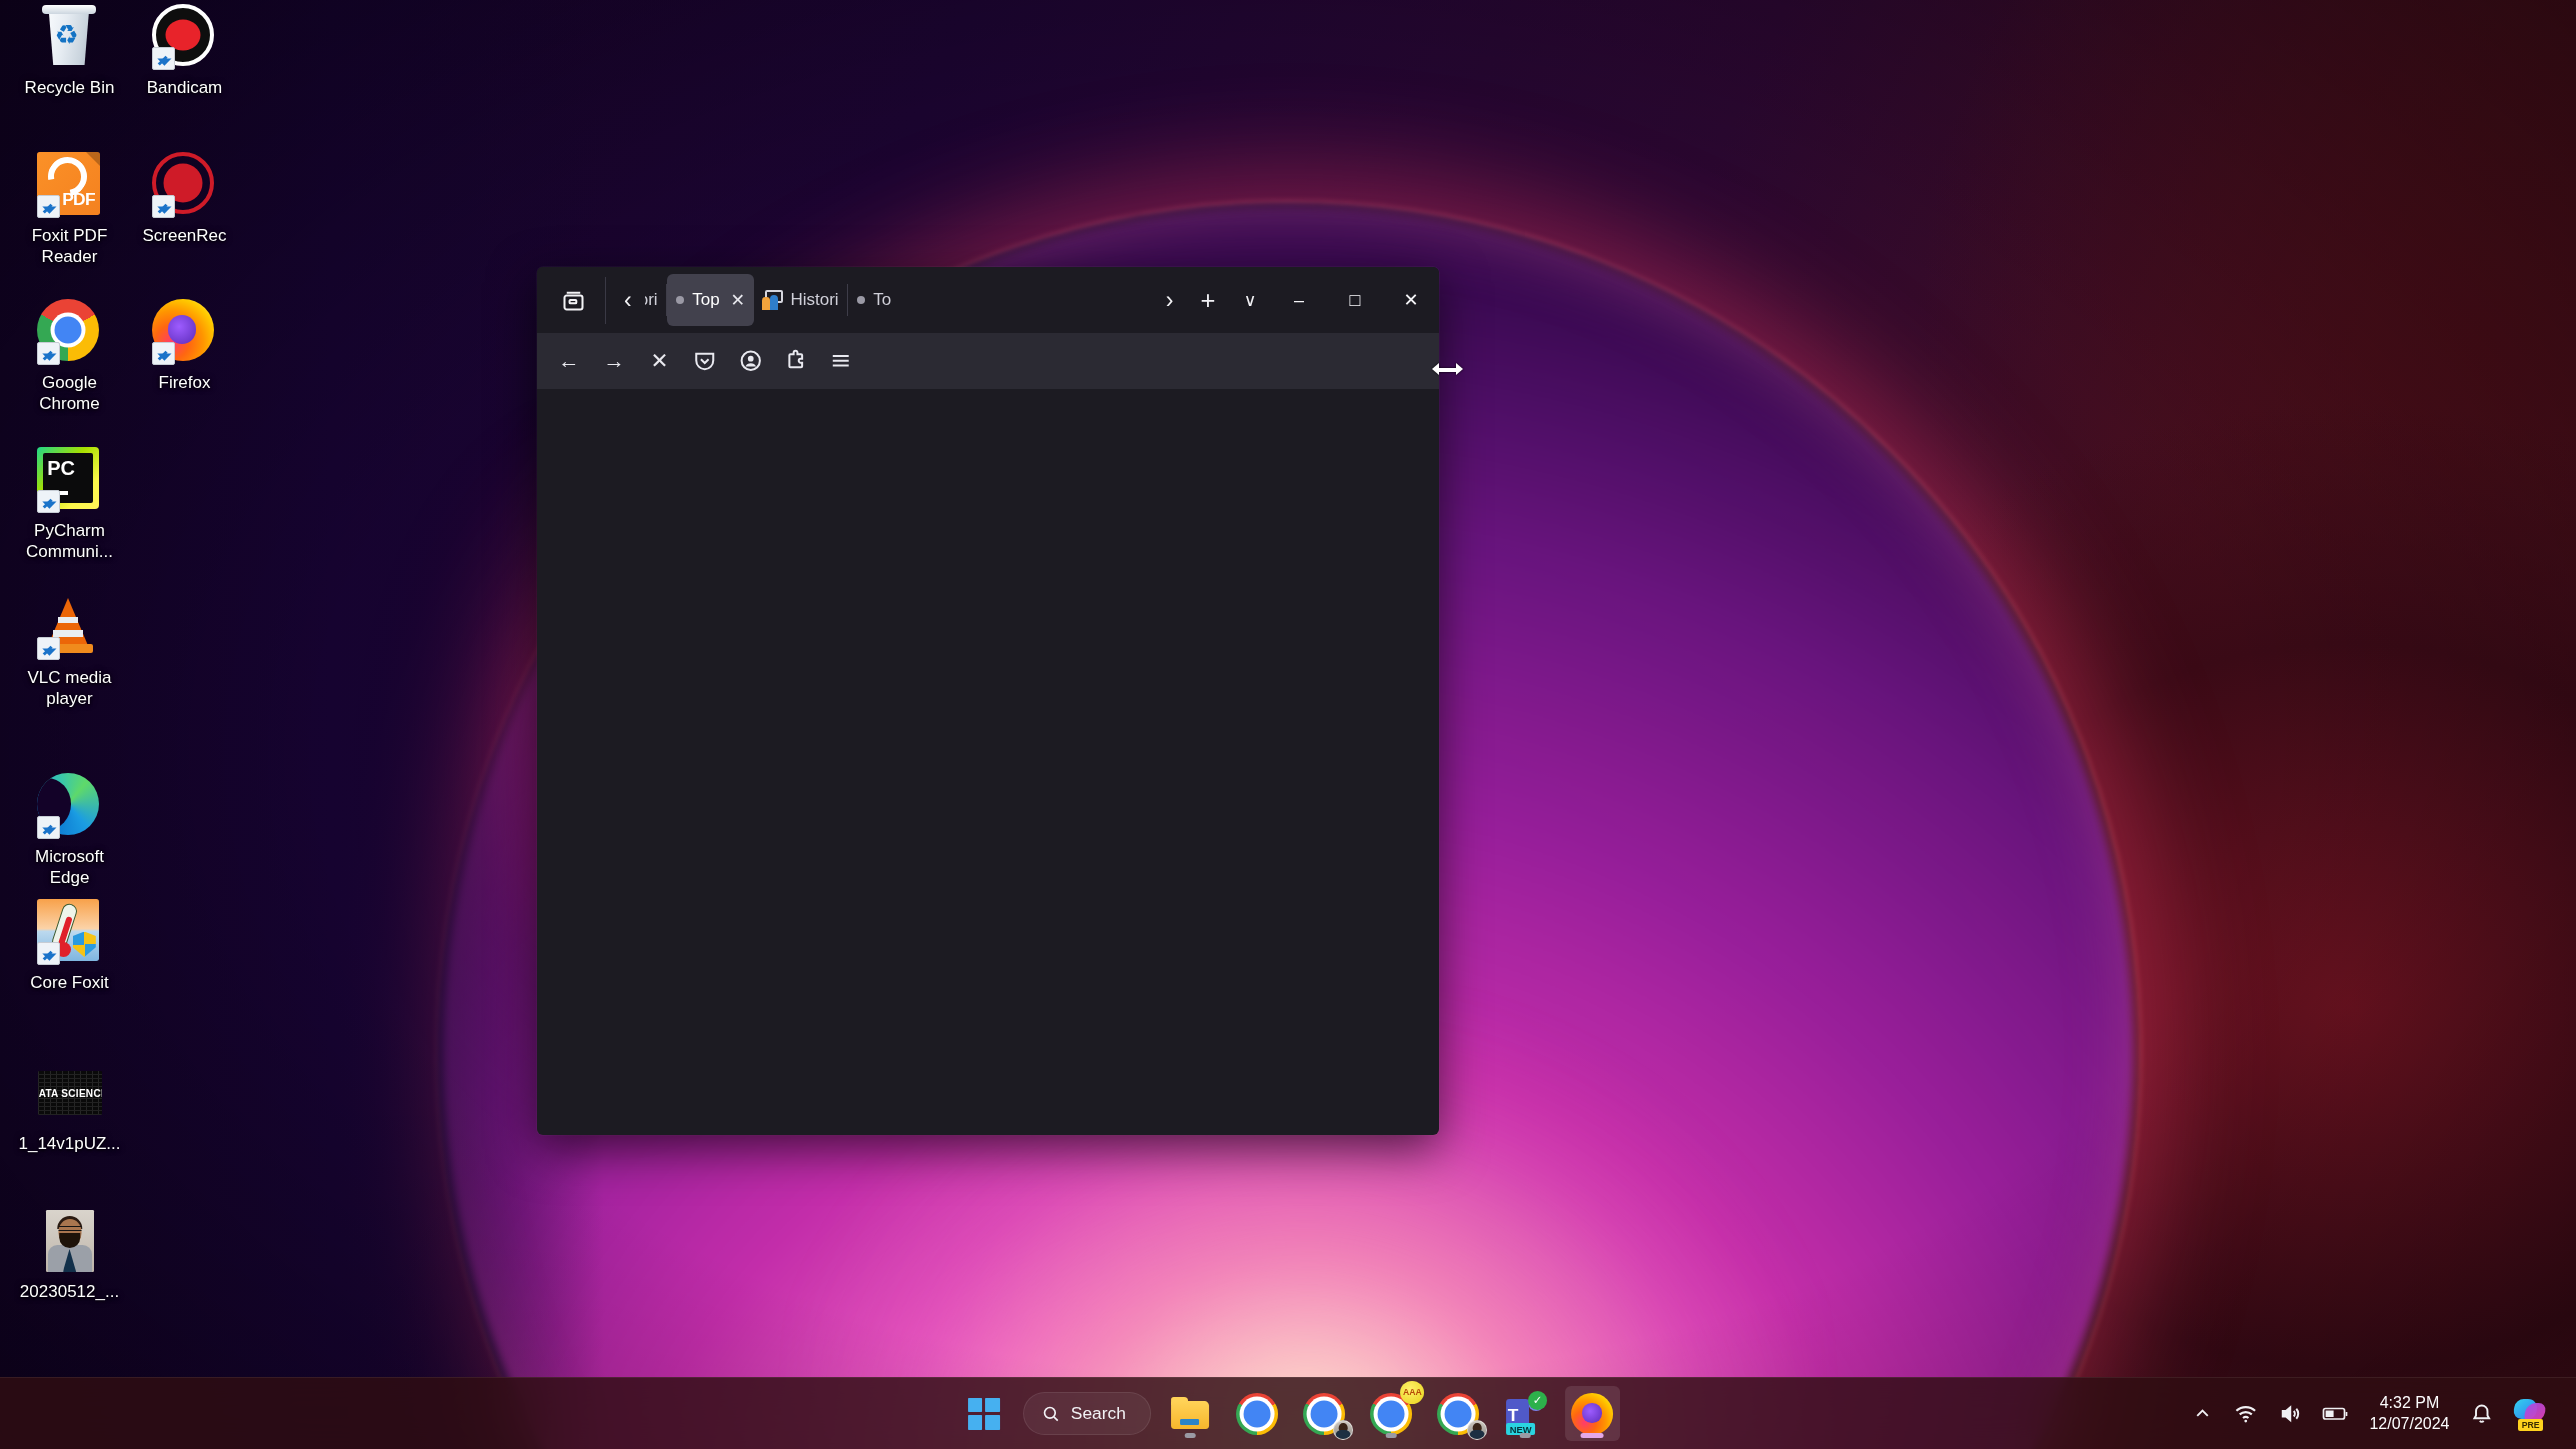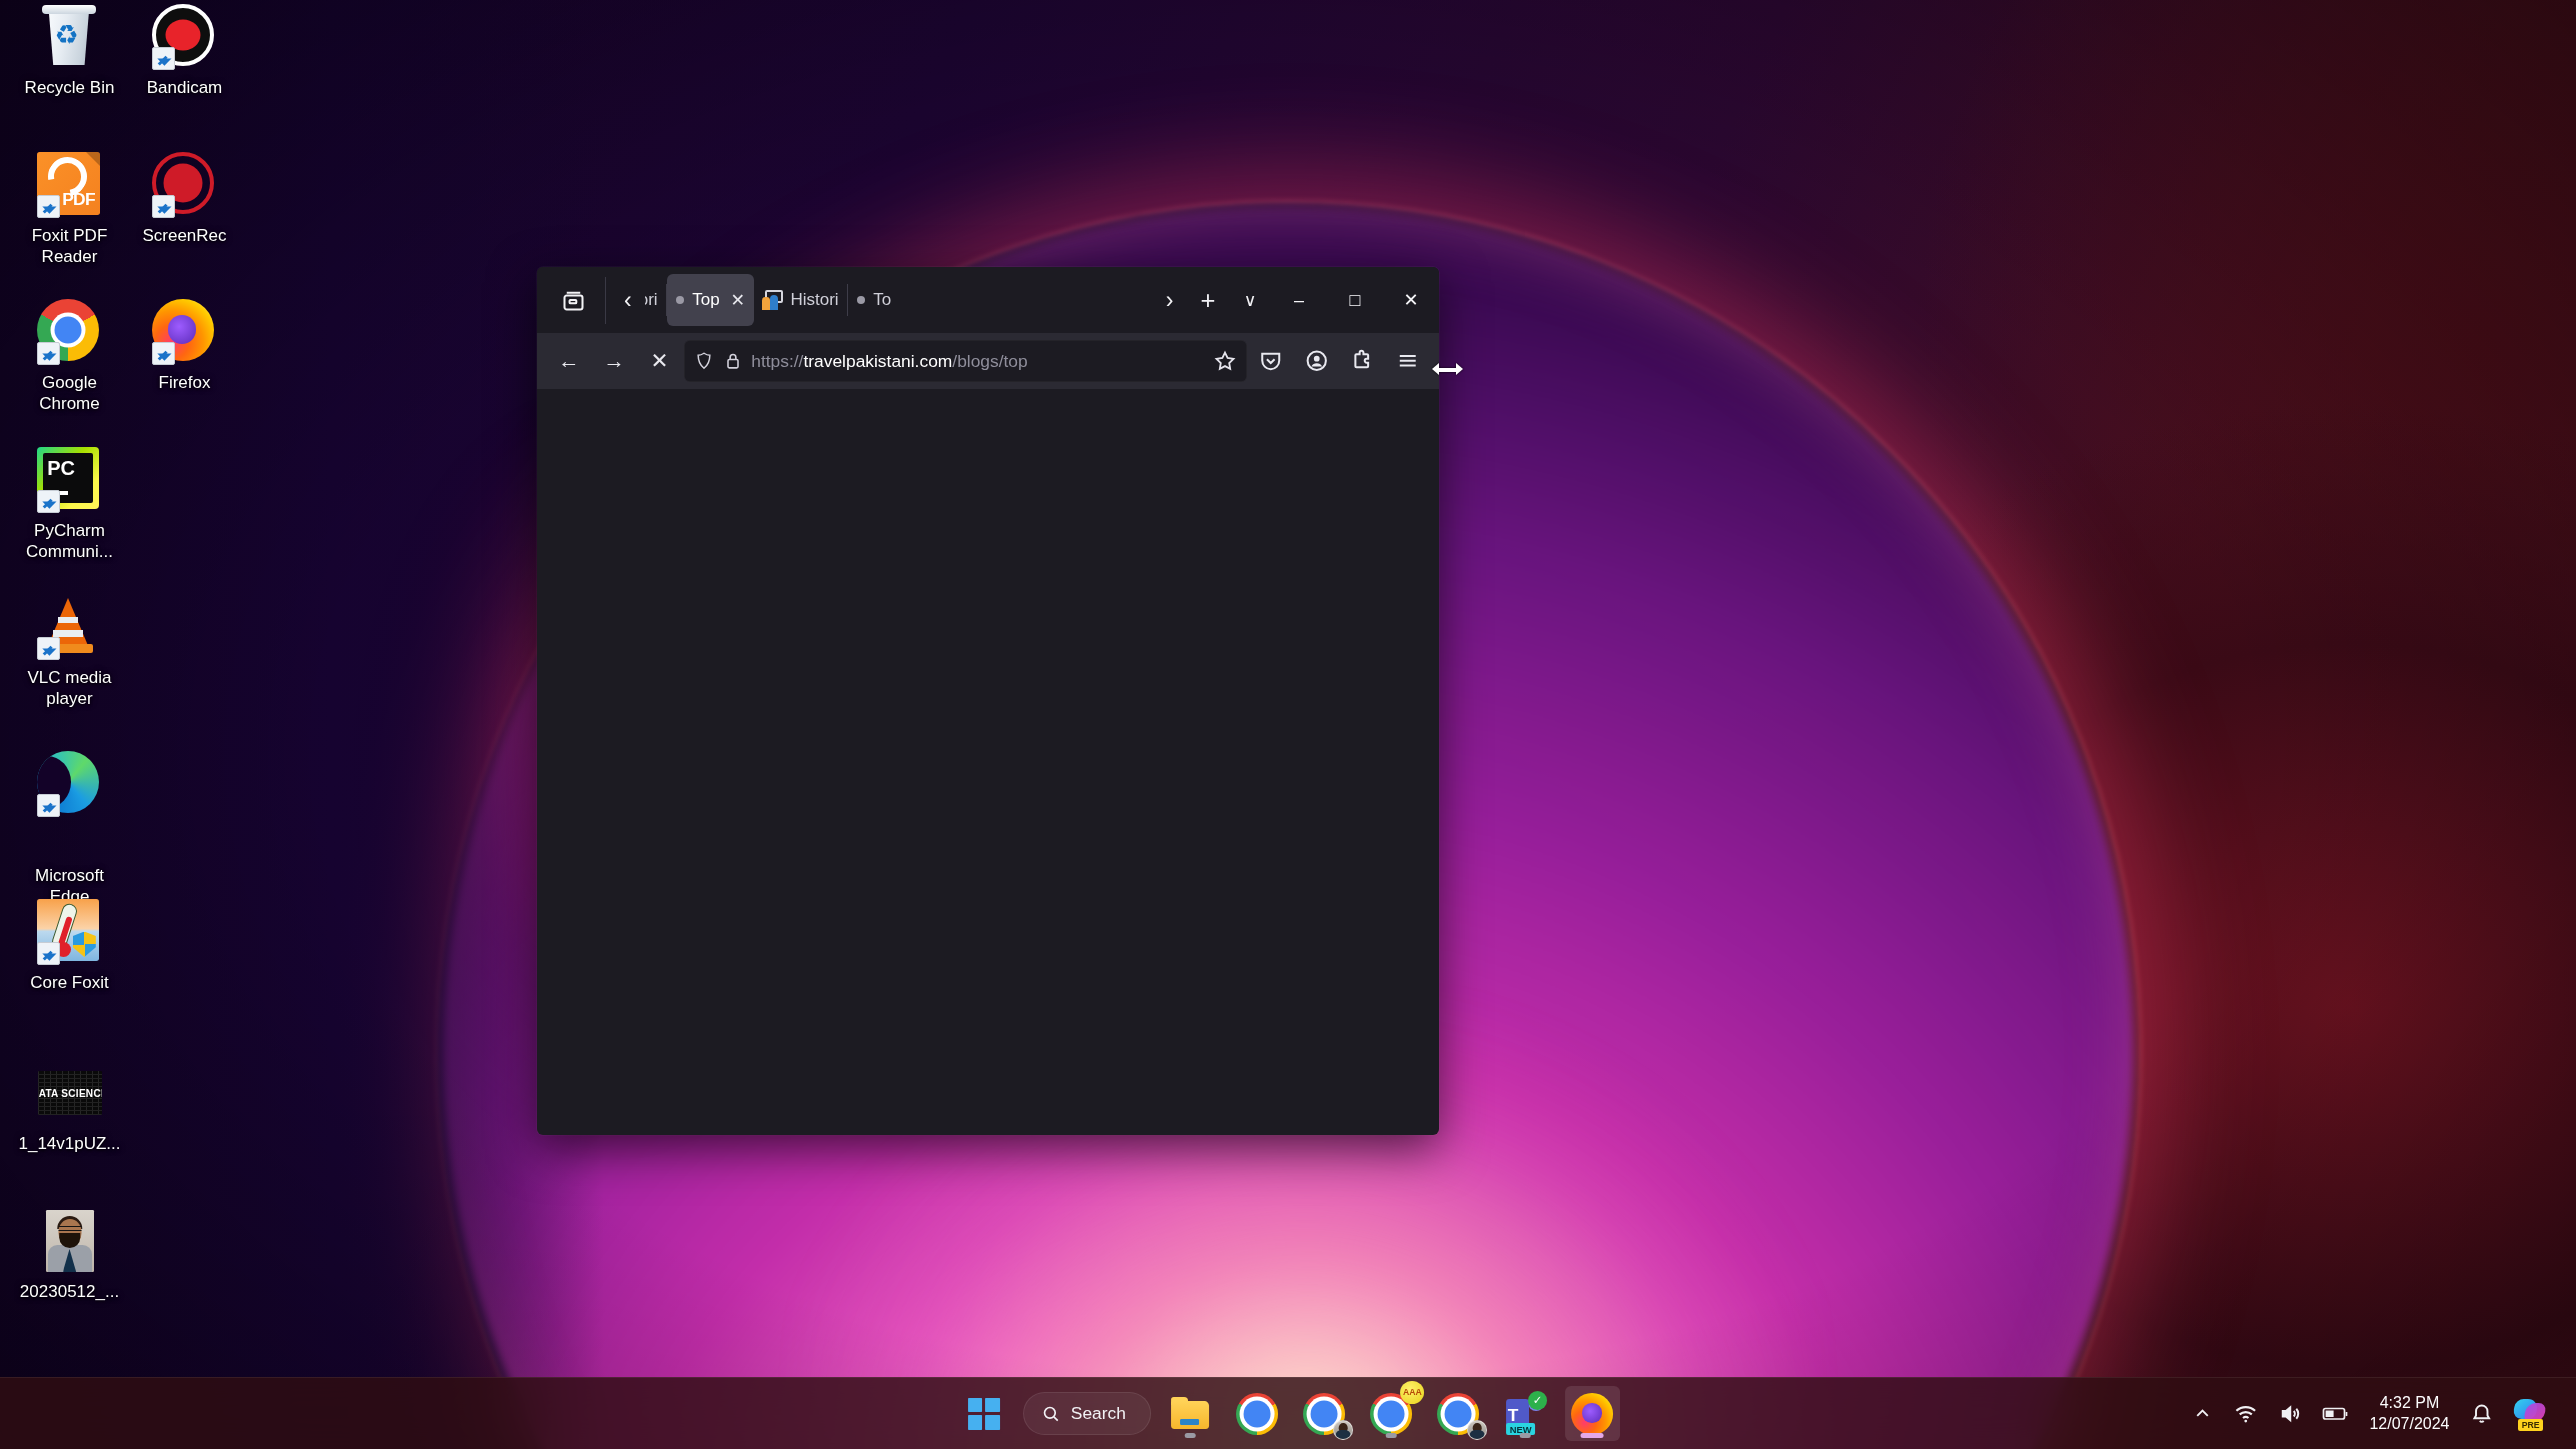--- a/index.html
+++ b/index.html
@@ -382,21 +382,21 @@
           <div class="b2"></div>
           <div class="base"></div>
         </div>
       <div class="shortcut-arrow">
           <i></i>
         </div>
     </div>
     <div class="lbl">VLC media player</div>
   </div>
 
-  <div class="dicon" style="left:12px; top:751px;gap:41px;">
+  <div class="dicon" style="left:12px; top:773px;">
     <div class="glyph">
       <div class="ic-edge"></div>
       <div class="shortcut-arrow">
           <i></i>
         </div>
     </div>
     <div class="lbl">Microsoft Edge</div>
   </div>
 
   <div class="dicon" style="left:12px; top:899px;">
@@ -518,35 +518,20 @@
     <div class="navbtn enabled">
       <span>←</span>
     </div>
     <div class="navbtn enabled">
       <span>→</span>
     </div>
     <div class="navbtn enabled">
       <span>✕</span>
     </div>
 
-    <div class="urlbar">
-      <svg class="shield" viewBox="0 0 24 24" fill="none" stroke="#d3d2dc" stroke-width="1.8">
-        <path d="M12 3c3 2 5.5 2.4 7 2.4 0 7.6-2.6 12.1-7 15.6-4.4-3.5-7-8-7-15.6 1.5 0 4-.4 7-2.4z"></path>
-      </svg>
-      <svg class="lock" viewBox="0 0 24 24" fill="none" stroke="#d3d2dc" stroke-width="1.9">
-        <rect x="6" y="10.5" width="12" height="10" rx="1.6"></rect>
-        <path d="M8.6 10.5V7.8a3.4 3.4 0 0 1 6.8 0v2.7"></path>
-      </svg>
-      <div class="urltext">
-        <span class="scheme">https://</span><span class="host">travelpakistani.com</span><span class="path">/blogs/top</span>
-      </div>
-      <svg class="star" viewBox="0 0 24 24" fill="none" stroke="#e5e4ec" stroke-width="1.8">
-        <path d="M12 3.6l2.6 5.4 5.9.8-4.3 4.2 1 5.9-5.2-2.8-5.2 2.8 1-5.9L3.5 9.8l5.9-.8z"></path>
-      </svg>
-    </div>
 
     <div class="toolicon">
       <svg width="25.5" height="25.5" viewBox="0 0 24 24" fill="none" stroke="#e9e9f0" stroke-width="1.9">
         <path d="M4 5.5h16v6.2c0 4.6-3.6 8.3-8 8.3s-8-3.7-8-8.3z"></path>
         <path d="M8.4 10.6L12 14.1l3.6-3.5"></path>
       </svg>
     </div>
     <div class="toolicon">
       <svg width="25.5" height="25.5" viewBox="0 0 24 24" fill="none" stroke="#e9e9f0" stroke-width="1.9">
         <circle cx="12" cy="12" r="8.6"></circle>

